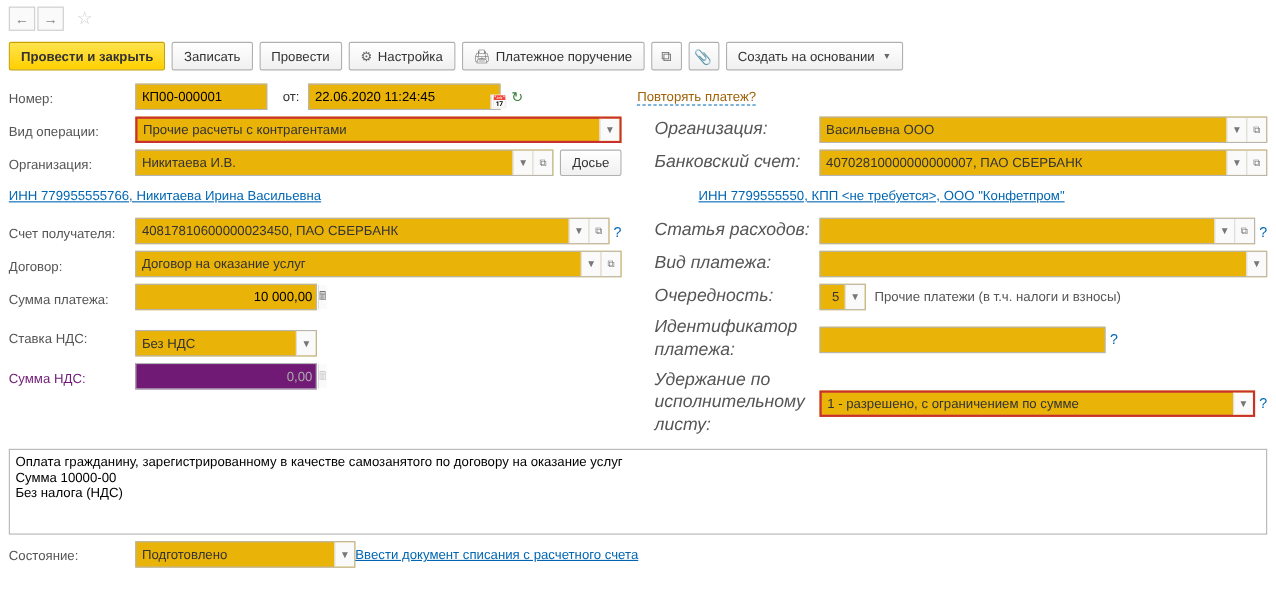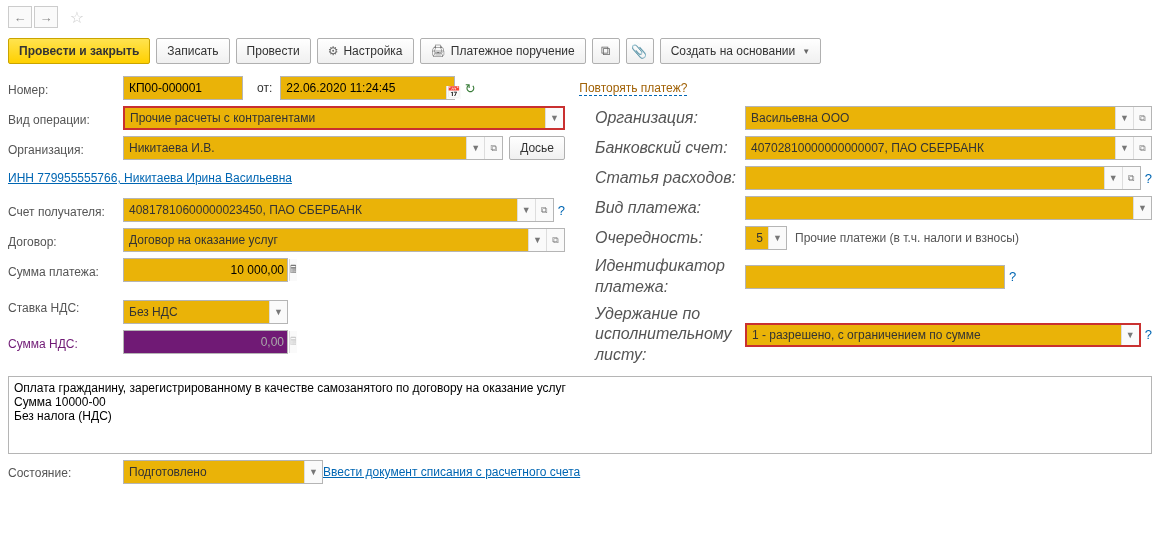--- a/index.html
+++ b/index.html
@@ -163,20 +163,23 @@
 
     <div class="row">
       <div class="lbl2">Банковский счет:</div>
       <div class="input-group" style="flex:1;">
         <div class="inp" style="flex:1;">40702810000000000007, ПАО СБЕРБАНК</div>
         <div class="ig-btn">▼</div>
         <div class="ig-btn">⧉</div>
       </div>
     </div>
 
+    <div class="row row-inn" style="margin-left:40px;">
+      <span class="link">ИНН 7799555550, КПП &lt;не требуется&gt;, ООО "Конфетпром"</span>
+    </div>
 
     <div class="row">
       <div class="lbl2">Статья расходов:</div>
       <div class="input-group" style="flex:1;">
         <div class="inp" style="flex:1;"></div>
         <div class="ig-btn">▼</div>
         <div class="ig-btn">⧉</div>
       </div>
       <span class="help">?</span>
     </div>

